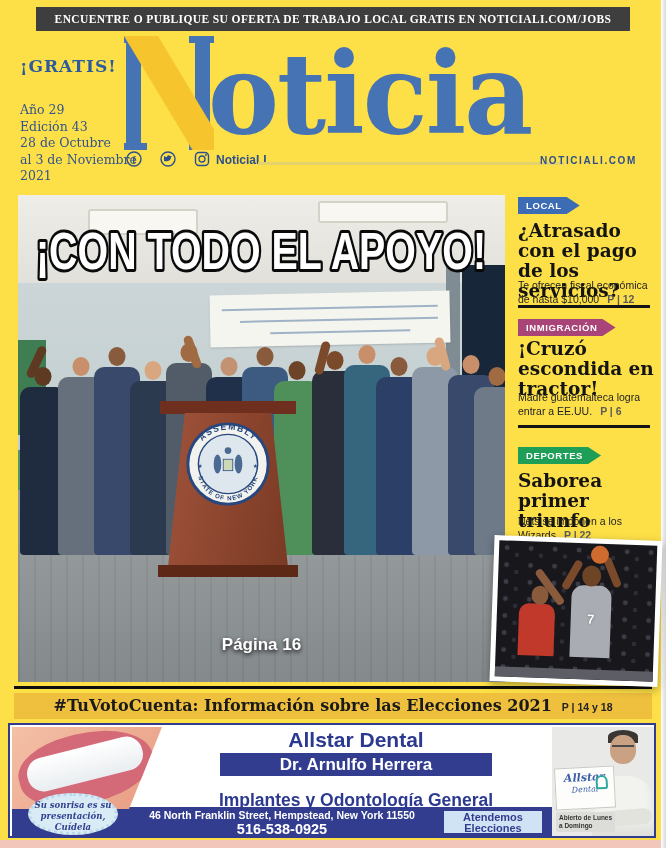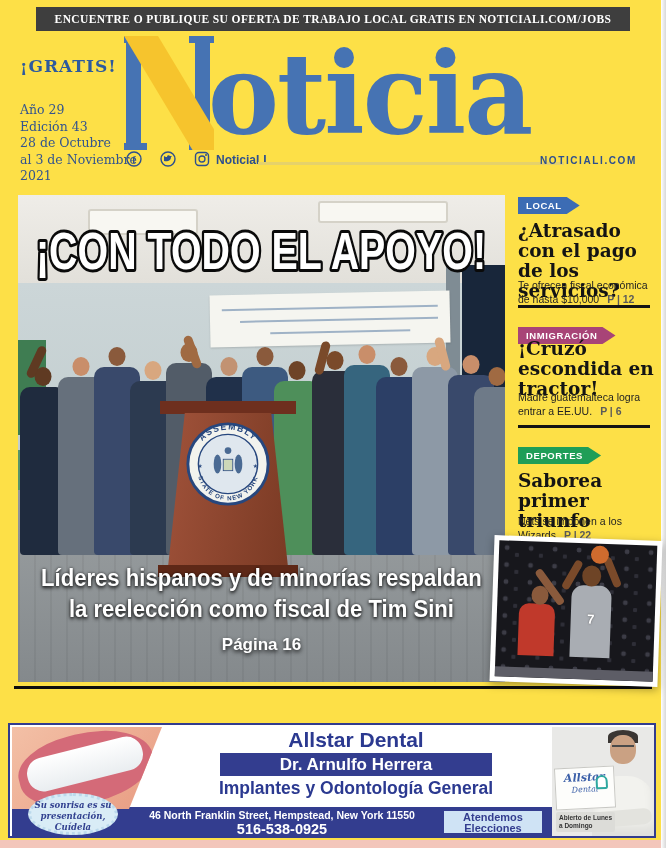--- a/index.html
+++ b/index.html
@@ -113,21 +113,21 @@
   .lips{position:absolute;left:6px;top:6px;width:136px;height:70px;transform:rotate(-14deg);
         background:#d46a78;border-radius:45% 55% 50% 50%;}
   .tteeth{position:absolute;left:14px;top:20px;width:118px;height:34px;transform:rotate(-14deg);
           background:linear-gradient(#ffffff,#e9edf0);border-radius:16px;}
   .badge{position:absolute;left:18px;top:68px;width:90px;height:42px;background:#d9ecf6;
          border:3px dotted #bcd9ec;border-radius:50%;z-index:4;text-align:center;
          font-family:"DejaVu Serif",serif;font-style:italic;font-weight:bold;font-size:8.5px;
          color:#31408f;line-height:11px;padding-top:4px;}
   .ad-center{position:absolute;left:150px;top:2px;width:392px;text-align:center;z-index:3;}
   .ad-biz{font-size:21px;font-weight:bold;color:#2b3990;line-height:25px;}
-  .ad-doc{margin:1px auto 0;width:272px;background:#333d8f;color:#fff;font-size:17px;
+  .ad-doc{margin:1px auto 12px;width:272px;background:#333d8f;color:#fff;font-size:17px;
           font-weight:bold;line-height:23px;}
   .ad-svc{font-size:17.5px;font-weight:bold;color:#2b3990;line-height:25px;}
   .addr-strip{position:absolute;left:2px;top:82px;width:540px;height:29px;background:#333d8f;
               color:#fff;text-align:center;z-index:1;}
   .addr1{font-size:10.5px;font-weight:bold;line-height:13px;padding-top:2px;}
   .addr2{font-size:14.5px;font-weight:bold;line-height:14px;}
   .emerg{position:absolute;left:432px;top:84px;width:102px;height:26px;background:#cfe3f5;
          border:2px solid #333d8f;color:#333d8f;font-size:11px;font-weight:bold;line-height:11px;
          text-align:center;z-index:3;padding-top:1px;}
   .dentist{position:absolute;left:542px;top:2px;width:102px;height:109px;background:#e9e9e7;
@@ -248,38 +248,34 @@
       </text>
       <text font-size="6.5" font-weight="bold" fill="#27477e" letter-spacing="1" font-family="Liberation Sans,sans-serif">
         <textPath href="#sealBotArc" startOffset="50%" text-anchor="middle">STATE OF NEW YORK</textPath>
       </text>
     </svg>
 
     <svg class="headline-svg" width="470" height="72">
       <text x="235" y="54" text-anchor="middle" textLength="450" lengthAdjust="spacingAndGlyphs" font-family="Liberation Sans,sans-serif" font-weight="bold" font-size="52" fill="#ffffff" stroke="#0a0a0a" stroke-width="6" stroke-linejoin="round" paint-order="stroke">¡CON TODO EL APOYO!</text>
     </svg>
 
-    <div class="caption">
-      <span class="pre">Líderes hispanos y de minorías respaldan
-la reelección como fiscal de Tim Sini</span>
-    </div>
     <div class="pagina">Página 16</div>
   </div>
 
   <div class="sidebar">
 
     <div class="tag" style="top: 2px; background: rgb(60, 108, 180);">LOCAL</div>
     <div class="shead" style="top:26px;">¿Atrasado con el pago de los servicios?</div>
     <div class="ssum" style="top:84px;">
       <span class="pre">Te ofrecen fiscal económica
 de hasta $10,000</span><span class="pref">P | 12</span>
     </div>
     <div class="sdiv" style="top:110px;"></div>
 
-    <div class="tag" style="top: 132px; background: rgb(168, 68, 119);">INMIGRACIÓN</div>
+    <div class="tag" style="top: 124px; background: rgb(168, 68, 119);">INMIGRACIÓN</div>
     <div class="shead" style="top:144px;">¡Cruzó escondida en tractor!</div>
     <div class="ssum" style="top:196px;">
       <span class="pre">Madre guatemalteca logra
 entrar a EE.UU.</span><span class="pref">P | 6</span>
     </div>
     <div class="sdiv" style="top:230px;"></div>
 
     <div class="tag" style="top: 252px; background: rgb(31, 158, 87);">DEPORTES</div>
     <div class="shead" style="top:276px;">Saborea primer triunfo</div>
     <div class="ssum" style="top:320px;">
@@ -298,20 +294,23 @@
       <div class="bb-armR"></div>
       <div class="bb-player">
         <div class="bb-num">7</div>
       </div>
       <div class="bb-head"></div>
       <div class="bb-ball"></div>
     </div>
   </div>
 
   <div class="rule"></div>
+  <div class="vote">
+    <span class="vt">#TuVotoCuenta: Información sobre las Elecciones 2021</span><span class="vp">P | 14 y 18</span>
+  </div>
 
   <div class="ad">
     <div class="teeth">
       <div class="lips"></div>
       <div class="tteeth"></div>
     </div>
     <div class="badge pre">Su sonrisa es su
 presentación,
 Cuídela</div>
     <div class="ad-center">

